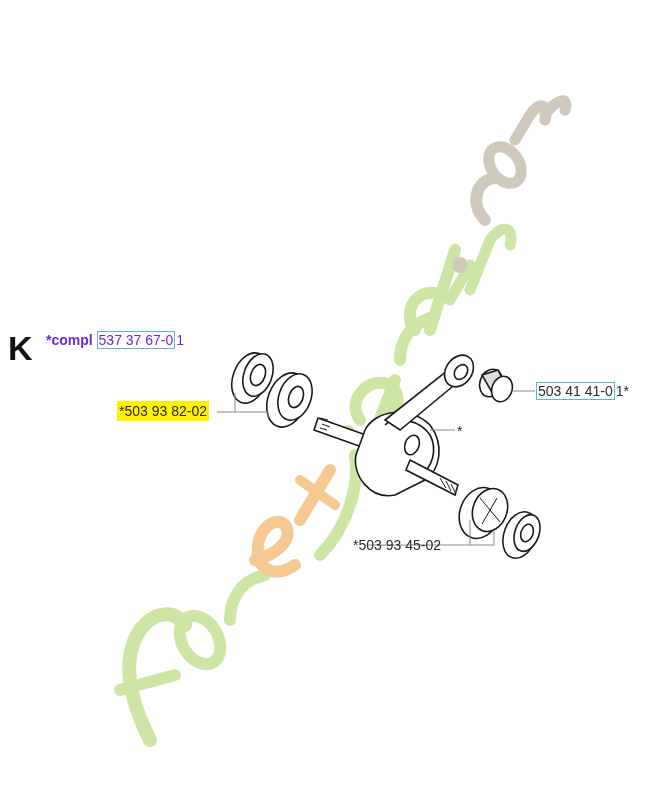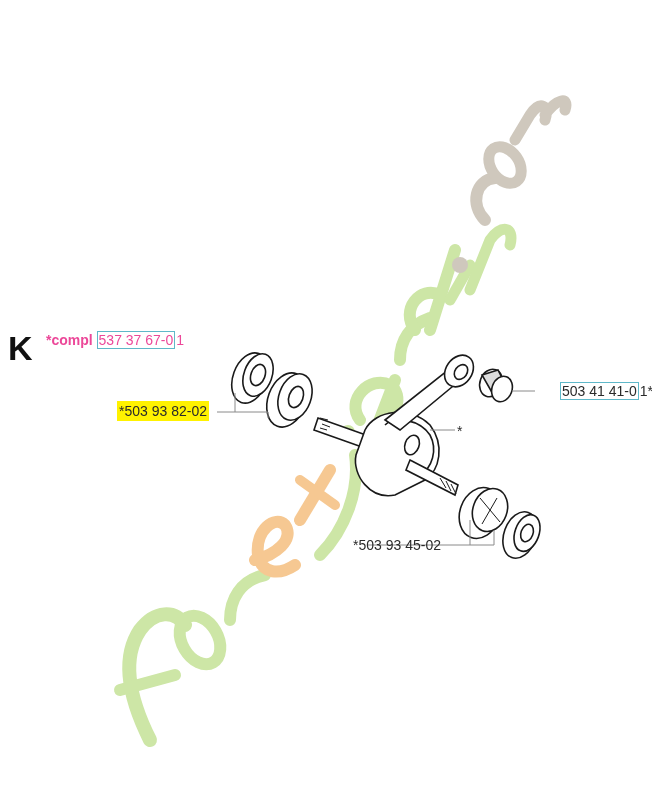--- a/index.html
+++ b/index.html
@@ -1,19 +1,19 @@
 <!DOCTYPE html>
 <html><head>
 <meta charset="utf-8">
 <style>
   html, body { margin:0; padding:0; background:#ffffff; }
   body { width:652px; height:800px; position:relative; overflow:hidden; font-family:"Liberation Sans", sans-serif; color:#222; }
   .abs { position:absolute; }
   .section-letter { left:8px; top:331px; font-size:34px; font-weight:bold; color:#111; line-height:1; }
-  .compl { left:46px; top:332px; font-size:14px; font-weight:bold; color:#ec4899; line-height:16px; }
+  .compl { left:46px; top:332px; font-size:14px; font-weight:bold; color:#6d28d9; line-height:16px; }
   .label { font-size:14px; color:#2a2a2a; line-height:16px; white-space:nowrap; }
   .boxed { border:1.5px solid #5fb8c9; padding:0 1px; margin-right:1px; }
   .hl { background:#fff200; padding:2px 2px; }
   .wm { position:absolute; inset:0; pointer-events:none; }
   svg { position:absolute; left:0; top:0; }
 </style>
 </head>
 <body>
 
 <div class="wm">
@@ -120,19 +120,19 @@
 
 <div class="abs compl">
   <span>*compl</span>
   <span class="boxed" style="font-weight:normal;">537 37 67-0</span><span style="font-weight:normal;">1</span>
 </div>
 
 <div class="abs label" style="left:117px; top:403px;">
   <span class="hl"><span>*</span><span>503 93 82-0</span><span>2</span></span>
 </div>
 
-<div class="abs label" style="left:560px; top:383px;">
+<div class="abs label" style="left:536px; top:383px;">
   <span class="boxed">503 41 41-0</span><span>1*</span>
 </div>
 
 <div class="abs label" style="left:457px; top:423px;">*</div>
 
 <div class="abs label" style="left:353px; top:537px;">*503 93 45-02</div>
 
 </body></html>

